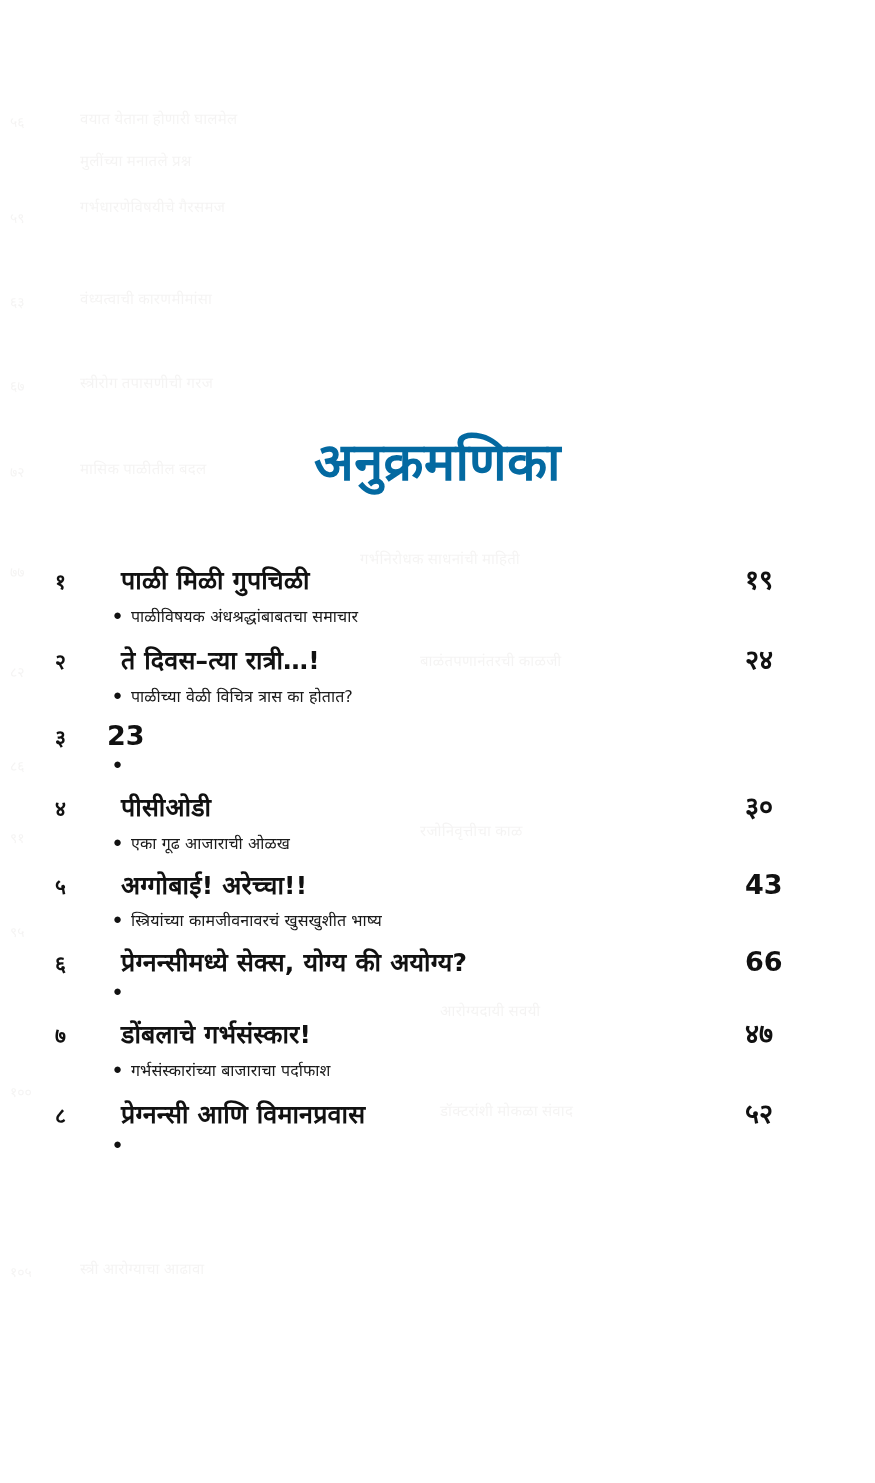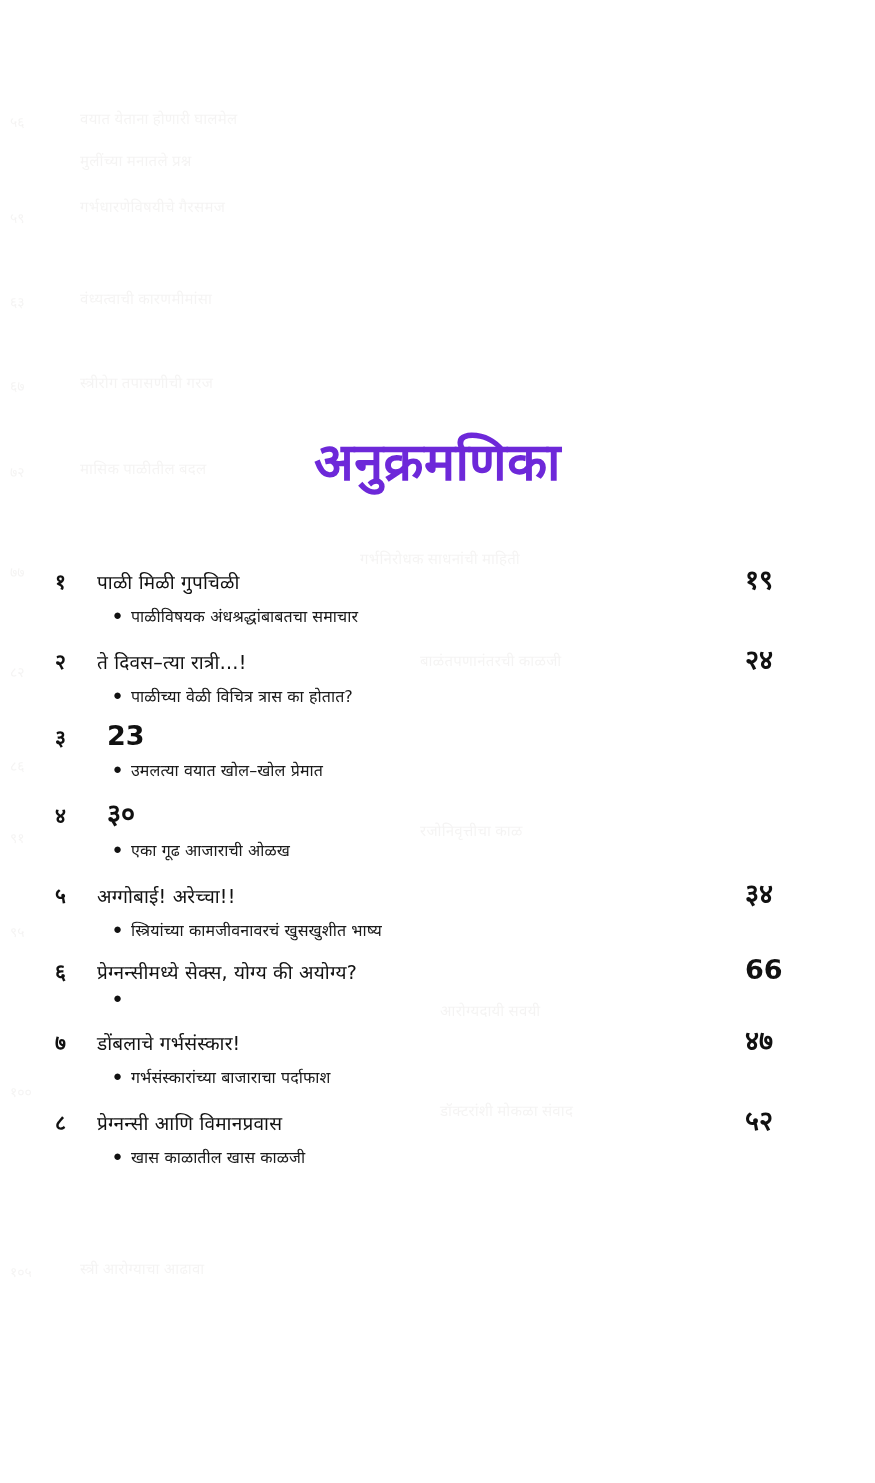--- a/index.html
+++ b/index.html
@@ -42,21 +42,21 @@
   }
 
   .toc-title {
     position: absolute;
     top: 424px;
     left: 0;
     right: 0;
     text-align: center;
     font-size: 52px;
     font-weight: bold;
-    color: #6d28d9;
+    color: #0369a1;
     letter-spacing: 0.5px;
     font-family: "DejaVu Sans", "Liberation Sans", sans-serif;
   }
 
   .toc-list {
     position: absolute;
     top: 560px;
     left: 55px;
     width: 760px;
   }
@@ -75,25 +75,26 @@
     width: 42px;
     flex: 0 0 42px;
     font-size: 21px;
     font-weight: bold;
     color: #111;
     font-family: "DejaVu Sans", "Liberation Sans", sans-serif;
   }
 
   .entry-title {
     flex: 1 1 auto;
-    font-size: 19px;
-    font-weight: normal;
+    font-size: 25px;
+    font-weight: bold;
     color: #111;
     font-family: "DejaVu Sans", "Liberation Sans", sans-serif;
     letter-spacing: 0.2px;
+    margin-left: 24px;
   }
 
   .entry-page {
     flex: 0 0 70px;
     text-align: left;
     font-size: 27px;
     font-weight: bold;
     color: #111;
     font-family: "DejaVu Sans", "Liberation Sans", sans-serif;
     padding-left: 10px;
@@ -182,40 +183,40 @@
       </div>
     </div>
 
     <div class="entry">
       <div class="entry-main">
         <span class="entry-num">३</span>
         <span class="entry-page">23</span>
       </div>
       <div class="entry-sub">
         <span class="bullet">●</span>
-        <span class="sub-text">उमलत्या वयात खोल–खोल प्रेमात</span>
       </div>
     </div>
 
     <div class="entry">
       <div class="entry-main">
         <span class="entry-num">४</span>
+        <span class="entry-title">पीसीओडी</span>
         <span class="entry-page">३०</span>
       </div>
       <div class="entry-sub">
         <span class="bullet">●</span>
         <span class="sub-text">एका गूढ आजाराची ओळख</span>
       </div>
     </div>
 
     <div class="entry">
       <div class="entry-main">
         <span class="entry-num">५</span>
         <span class="entry-title">अग्गोबाई! अरेच्चा!!</span>
-        <span class="entry-page">३४</span>
+        <span class="entry-page">43</span>
       </div>
       <div class="entry-sub">
         <span class="bullet">●</span>
         <span class="sub-text">स्त्रियांच्या कामजीवनावरचं खुसखुशीत भाष्य</span>
       </div>
     </div>
 
     <div class="entry">
       <div class="entry-main">
         <span class="entry-num">६</span>
@@ -240,18 +241,17 @@
     </div>
 
     <div class="entry">
       <div class="entry-main">
         <span class="entry-num">८</span>
         <span class="entry-title">प्रेग्नन्सी आणि विमानप्रवास</span>
         <span class="entry-page">५२</span>
       </div>
       <div class="entry-sub">
         <span class="bullet">●</span>
-        <span class="sub-text">खास काळातील खास काळजी</span>
       </div>
     </div>
 
   </div>
 </div>
 
 </body></html>

